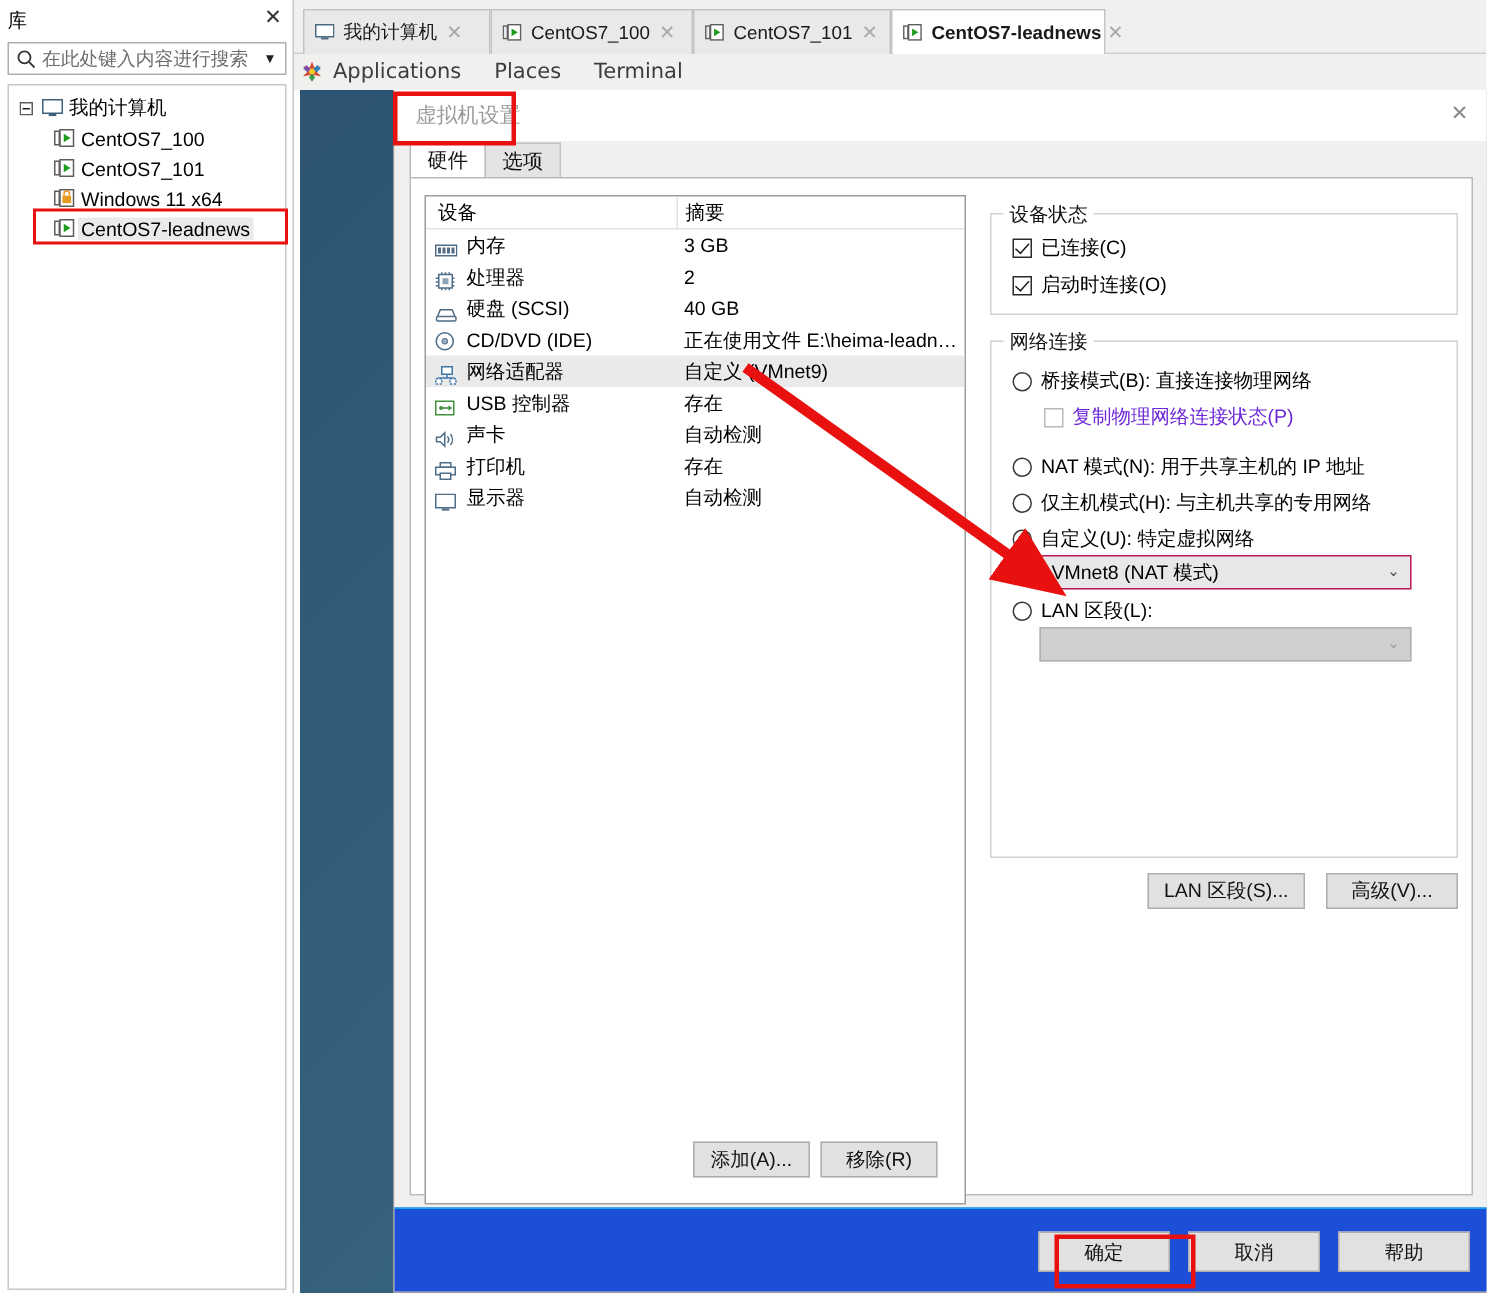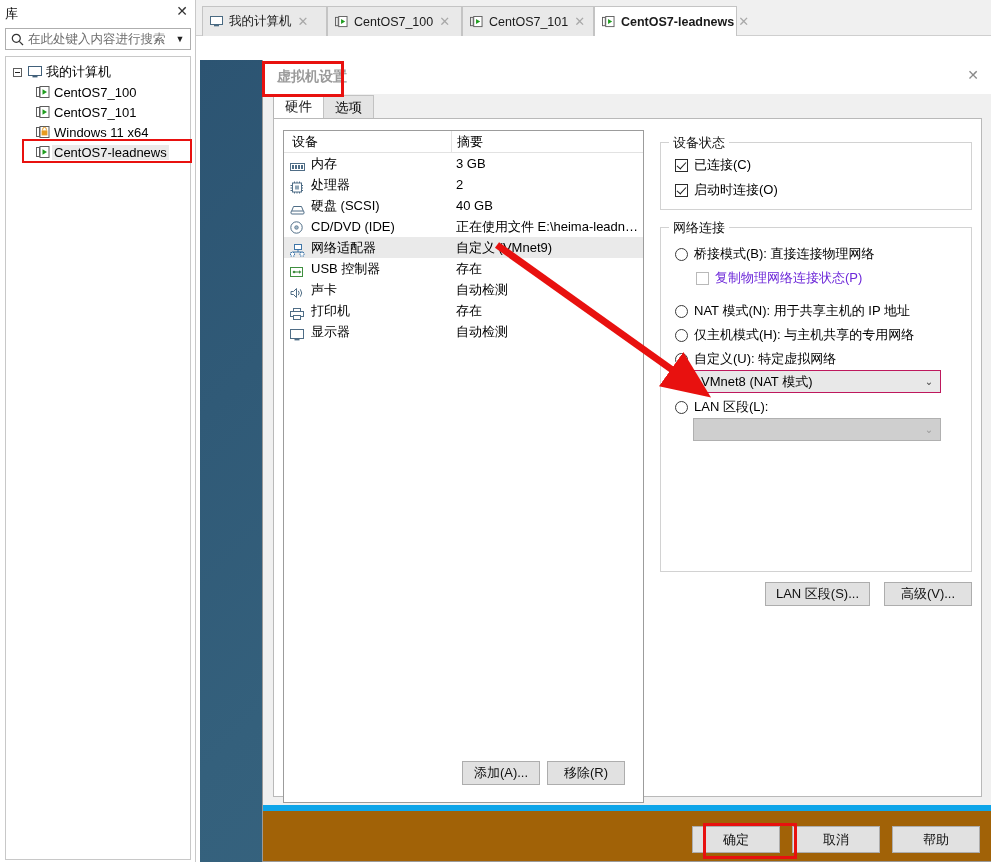--- a/index.html
+++ b/index.html
@@ -122,21 +122,20 @@
   
   #dialog {
     position: absolute; left: 66px; top: 60px; width: 729px; height: 802px;
     background: #ffffff;
     border-left: 1px solid #9a9a9a;
     border-bottom: 1px solid #9a9a9a;
   }
   #dlg-titlebar {
     position: absolute; left: 0; top: 0; width: 729px; height: 34px;
     background: #ffffff;
-    font-weight: bold;
   }
   #dlg-title {
     position: absolute; left: 14px; top: 8px;
     font-size: 14px; color: #9b9b9b; white-space: nowrap;
   }
   #dlg-close {
     position: absolute; right: 12px; top: 9px;
     width: 14px; height: 14px; font-size: 14px; line-height: 13px;
     text-align: center; color: #8a8a8a;
   }
@@ -258,21 +257,21 @@
   .combo.disabled .carrow { color: #9a9a9a; }
 
   #netbtns {
     position: absolute; right: 0; top: 452px;
     display: flex; gap: 14px;
   }
 
   
   #dlg-footer {
     position: absolute; left: 0; bottom: 0; width: 729px; height: 56px;
-    background: #a16207; border-top: 6px solid #0ea5e9;
+    background: #1d4ed8; border-top: 1px solid #0ea5e9;
   }
   #footerbtns {
     position: absolute; right: 12px; top: 15px;
     display: flex; gap: 12px;
   }
   #footerbtns .btn { min-width: 88px; height: 27px; }
   #ok-redbox {
     position: absolute; left: 703px; top: 823px; width: 94px; height: 36px;
     border: 3px solid #e8110f; pointer-events: none;
   }
@@ -412,20 +411,34 @@
               <rect x="0.5" y="1.5" width="3" height="9" fill="none" stroke="#5d5d5d"></rect>
               <rect x="4" y="0.5" width="9" height="11" fill="#fff" stroke="#5d5d5d"></rect>
               <polygon points="6.5,3.2 11,6 6.5,8.8" fill="#1f9d1f"></polygon>
             </svg>
         </span>
         <span class="tlbl">CentOS7-leadnews</span>
         <span class="tclose">✕</span>
       </div>
     </div>
 
+    <div id="gnome-bar">
+      <span class="gstar">
+        <svg width="16" height="16" viewBox="0 0 16 16">
+          <polygon points="8,1 9.6,5.2 14,4.2 10.9,7.6 14,11 9.6,10 8,14.5 6.4,10 2,11 5.1,7.6 2,4.2 6.4,5.2" fill="#d14a32"></polygon>
+          <circle cx="8" cy="7.7" r="2.1" fill="#f2c72e"></circle>
+          <polygon points="4.3,3.3 7,6 4.9,8.2 2.2,5.6" fill="#7b4fa8"></polygon>
+          <polygon points="11.6,3.3 9,6 11.2,8.3 13.7,5.6" fill="#2f7dbb"></polygon>
+          <polygon points="8,9 10,11.6 8,14.4 6,11.6" fill="#3f9b4a"></polygon>
+        </svg>
+      </span>
+      <span class="gitem">Applications</span>
+      <span class="gitem">Places</span>
+      <span class="gitem">Terminal</span>
+    </div>
 
     <div id="guest-desktop"></div>
 
     <div id="dialog">
 
       <div id="dlg-titlebar">
         <div id="dlg-title">虚拟机设置</div>
         <div id="dlg-close">✕</div>
       </div>
 

